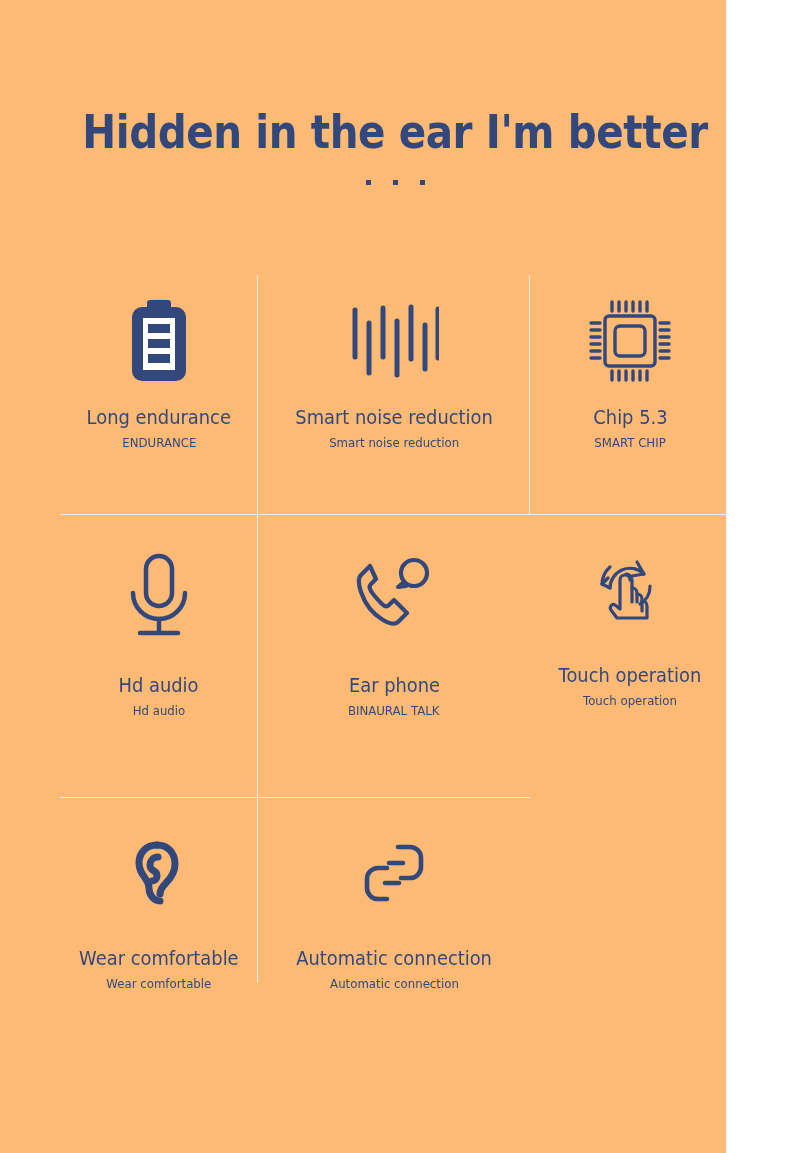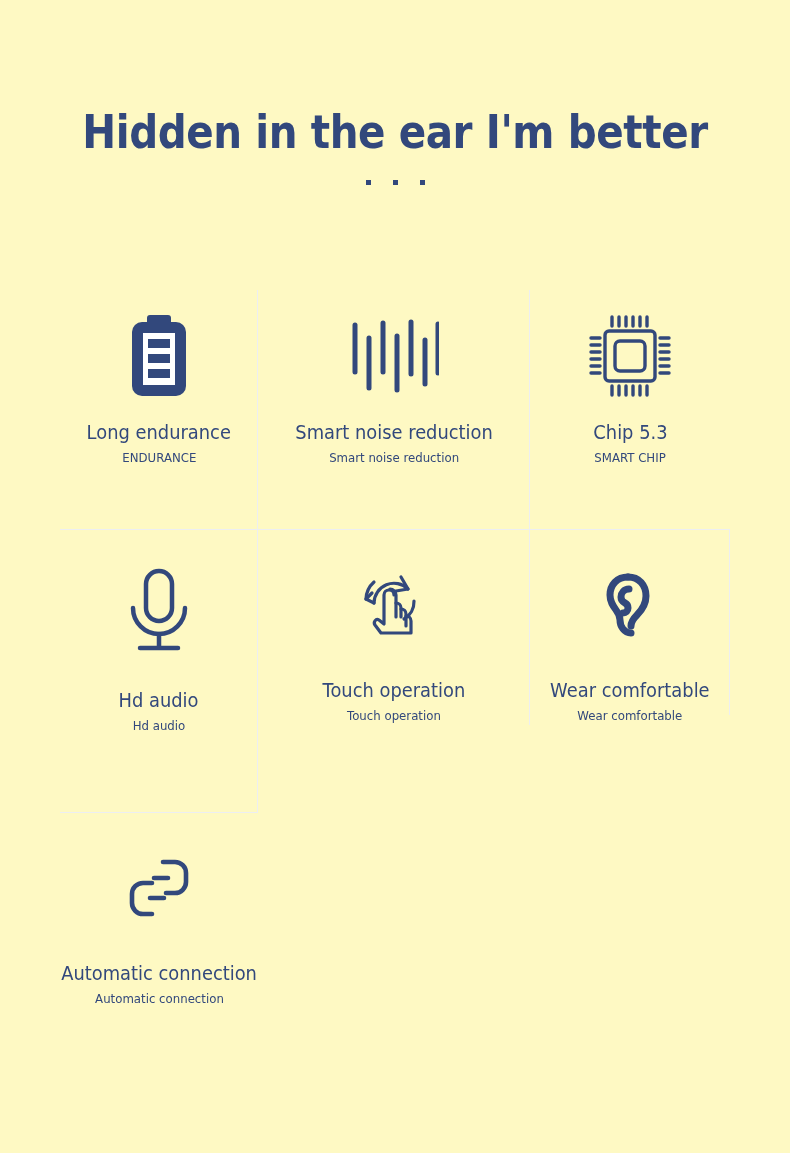--- a/index.html
+++ b/index.html
@@ -6,23 +6,23 @@
 
   html, body {
     width: 790px;
     height: 1153px;
     background: #ffffff;
     font-family: "Liberation Sans", sans-serif;
   }
 
   #page {
     position: relative;
-    width: 790px;
+    width: 726px;
     height: 1153px;
-    background: #fef9c3;
+    background: #fdba74;
     overflow: hidden;
   }
 
   
   .header {
     position: absolute;
     top: 108px;
     left: 0;
     width: 790px;
     text-align: center;
@@ -49,21 +49,21 @@
   .dots span {
     display: block;
     width: 5px;
     height: 5px;
     background: #32487c;
   }
 
   
   .grid {
     position: absolute;
-    top: 290px;
+    top: 275px;
     left: 60px;
     width: 670px;
     display: grid;
     grid-template-columns: 198px 272px 200px;
     grid-template-rows: 240px 283px 245px;
   }
 
   .cell {
     position: relative;
     display: flex;
@@ -227,20 +227,33 @@
             <path d="M5 40a26 26 0 0 0 52 0"></path>
             <line x1="31" y1="66" x2="31" y2="78"></line>
             <line x1="12" y1="80" x2="50" y2="80"></line>
           </g>
         </svg>
       </div>
       <div class="cell-title">Hd audio</div>
       <div class="cell-sub">Hd audio</div>
     </div>
 
+    <div class="cell r2 col3">
+      <div class="icon-wrap">
+        <svg width="76" height="78" viewBox="0 0 76 78">
+          <g stroke="#32487c" stroke-width="4.2" fill="none" stroke-linecap="round" stroke-linejoin="round">
+            <path d="M14 10 L5 19 c-3 3-3 8 0 17 4 12 12 22 22 28 7 4 12 5 15 2 l9-9 -13-13 -5 5c-2 2-4 2-7-1 -4-4-8-8-11-13 -2-3-2-5 0-7 l5-5z"></path>
+            <circle cx="58" cy="17" r="13"></circle>
+            <path d="M48 26 L42 31 L50 30"></path>
+          </g>
+        </svg>
+      </div>
+      <div class="cell-title">Ear phone</div>
+      <div class="cell-sub">BINAURAL TALK</div>
+    </div>
 
     <div class="cell r3 col1">
       <div class="icon-wrap">
         <svg width="66" height="68" viewBox="0 0 66 68">
           <g stroke="#32487c" stroke-width="3.2" fill="none" stroke-linecap="round" stroke-linejoin="round">
             <path d="M13 32a20 20 0 0 1 34-14"></path>
             <path d="M40 6 L47 18 L35 20"></path>
             <path d="M53 30a20 20 0 0 1-10 18"></path>
             <path d="M5 28a24 24 0 0 1 8-17"></path>
             <path d="M5 28 L11 22 M5 28 L13 32"></path>

